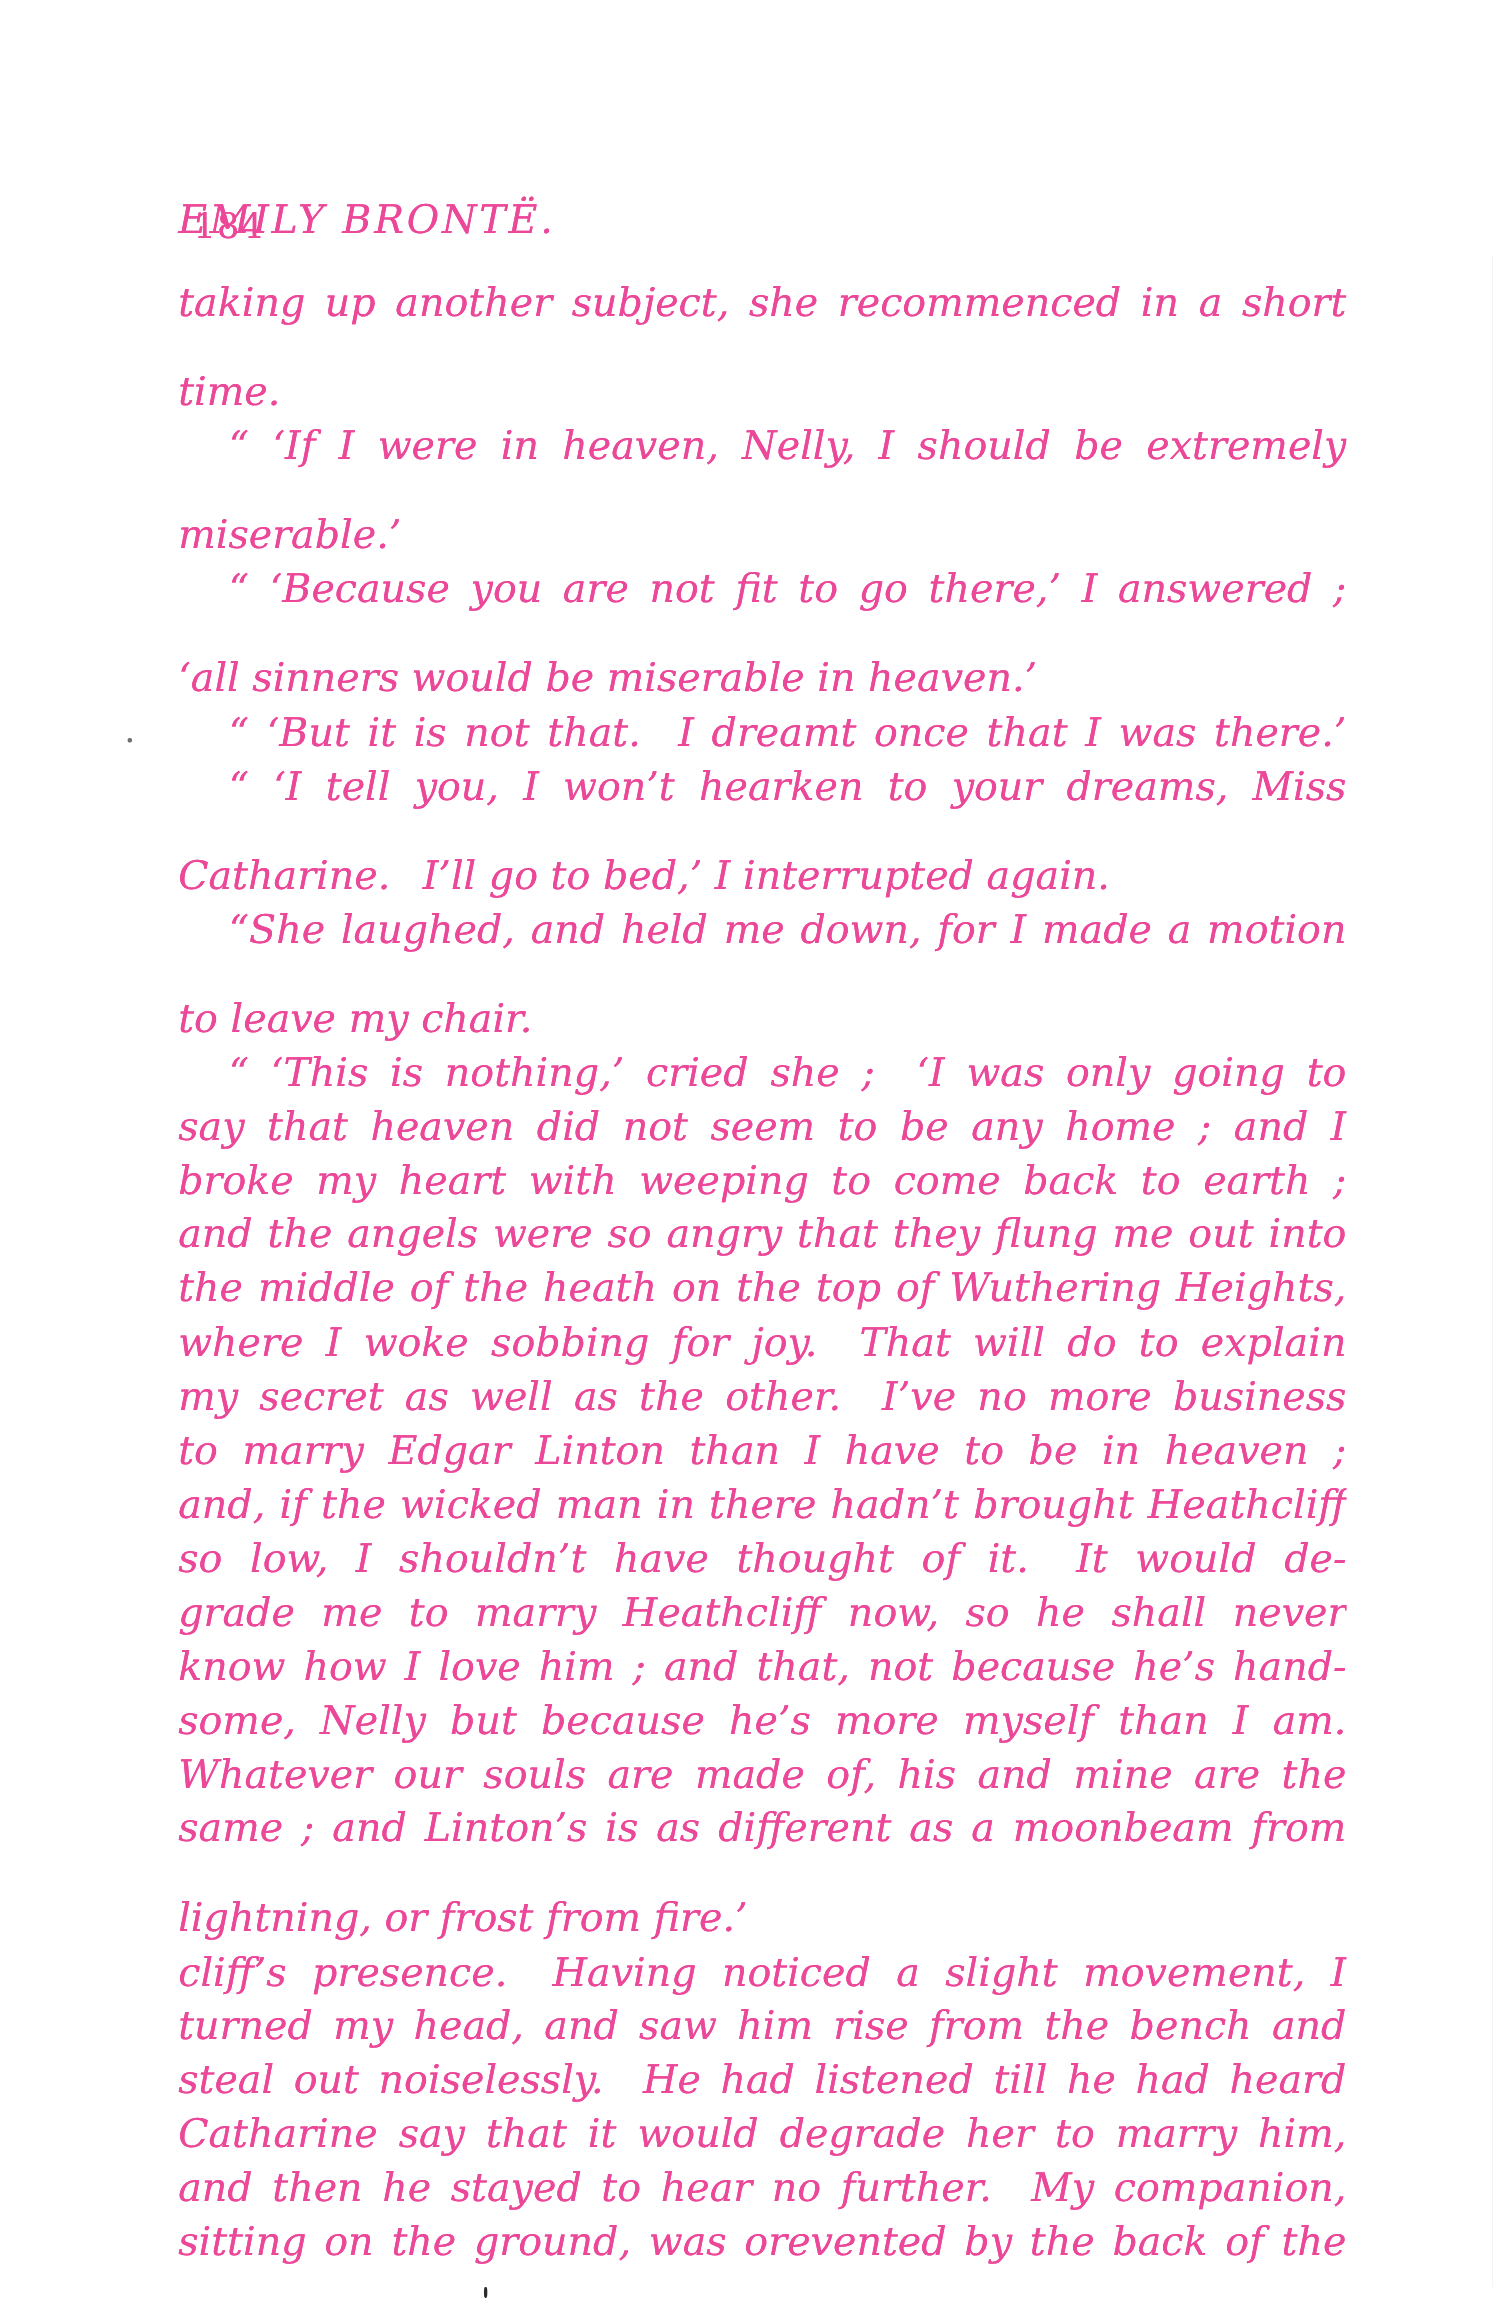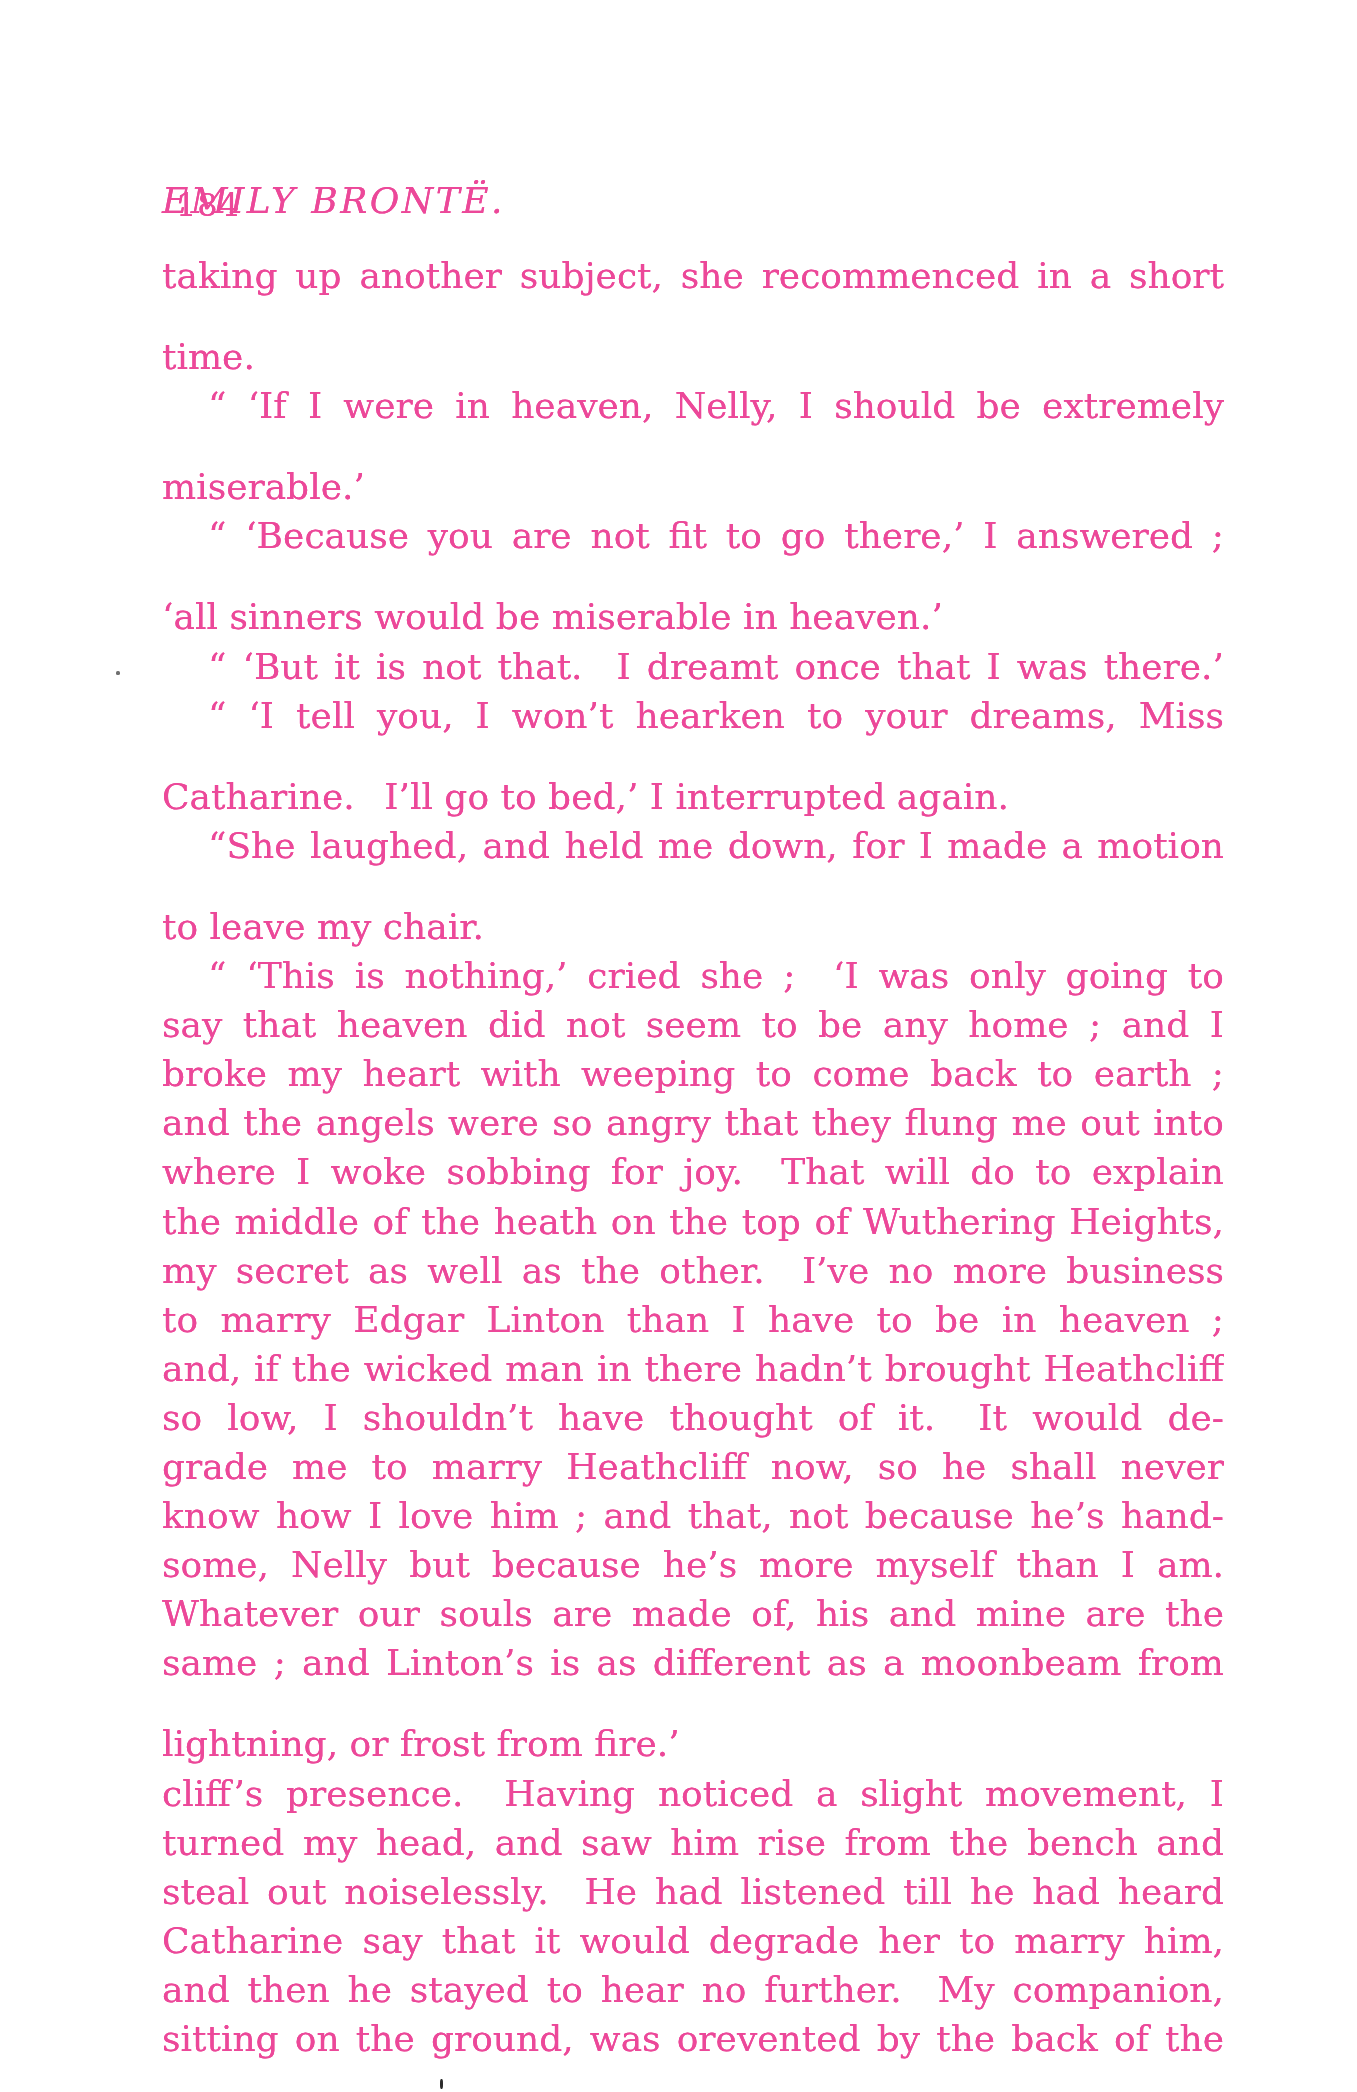--- a/index.html
+++ b/index.html
@@ -32,20 +32,21 @@
     line-height: 1;
     font-style: italic;
     letter-spacing: 2.5px;
     text-shadow: 0 0 0.5px currentColor;
   }
   .body-text {
     position: absolute;
     left: 162px;
     top: 251px;
     width: 1062px;
+    font-style: italic;
   }
   .line {
     height: 49.1px;
     line-height: 49.1px;
     font-size: 36px;
     overflow: hidden;
     text-align: justify;
     text-align-last: justify;
     text-shadow: 0 0 0.55px currentColor;
     white-space: nowrap;
@@ -70,22 +71,22 @@
       <div class="line endline">‘all sinners would be miserable in heaven.’</div>
       <div class="line indent">“ ‘But it is not that.  I dreamt once that I was there.’</div>
       <div class="line indent">“ ‘I tell you, I won’t hearken to your dreams, Miss</div>
       <div class="line endline">Catharine.  I’ll go to bed,’ I interrupted again.</div>
       <div class="line indent">“She laughed, and held me down, for I made a motion</div>
       <div class="line endline">to leave my chair.</div>
       <div class="line indent">“ ‘This is nothing,’ cried she ;  ‘I was only going to</div>
       <div class="line">say that heaven did not seem to be any home ; and I</div>
       <div class="line">broke my heart with weeping to come back to earth ;</div>
       <div class="line">and the angels were so angry that they flung me out into</div>
+      <div class="line">the middle of the heath on the top of Wuthering Heights,</div>
       <div class="line">where I woke sobbing for joy.  That will do to explain</div>
-      <div class="line">the middle of the heath on the top of Wuthering Heights,</div>
       <div class="line">my secret as well as the other.  I’ve no more business</div>
       <div class="line">to marry Edgar Linton than I have to be in heaven ;</div>
       <div class="line">and, if the wicked man in there hadn’t brought Heathcliff</div>
       <div class="line">so low, I shouldn’t have thought of it.  It would de-</div>
       <div class="line">grade me to marry Heathcliff now, so he shall never</div>
       <div class="line">know how I love him ; and that, not because he’s hand-</div>
       <div class="line">some, Nelly but because he’s more myself than I am.</div>
       <div class="line">Whatever our souls are made of, his and mine are the</div>
       <div class="line">same ; and Linton’s is as different as a moonbeam from</div>
       <div class="line endline">lightning, or frost from fire.’</div>

